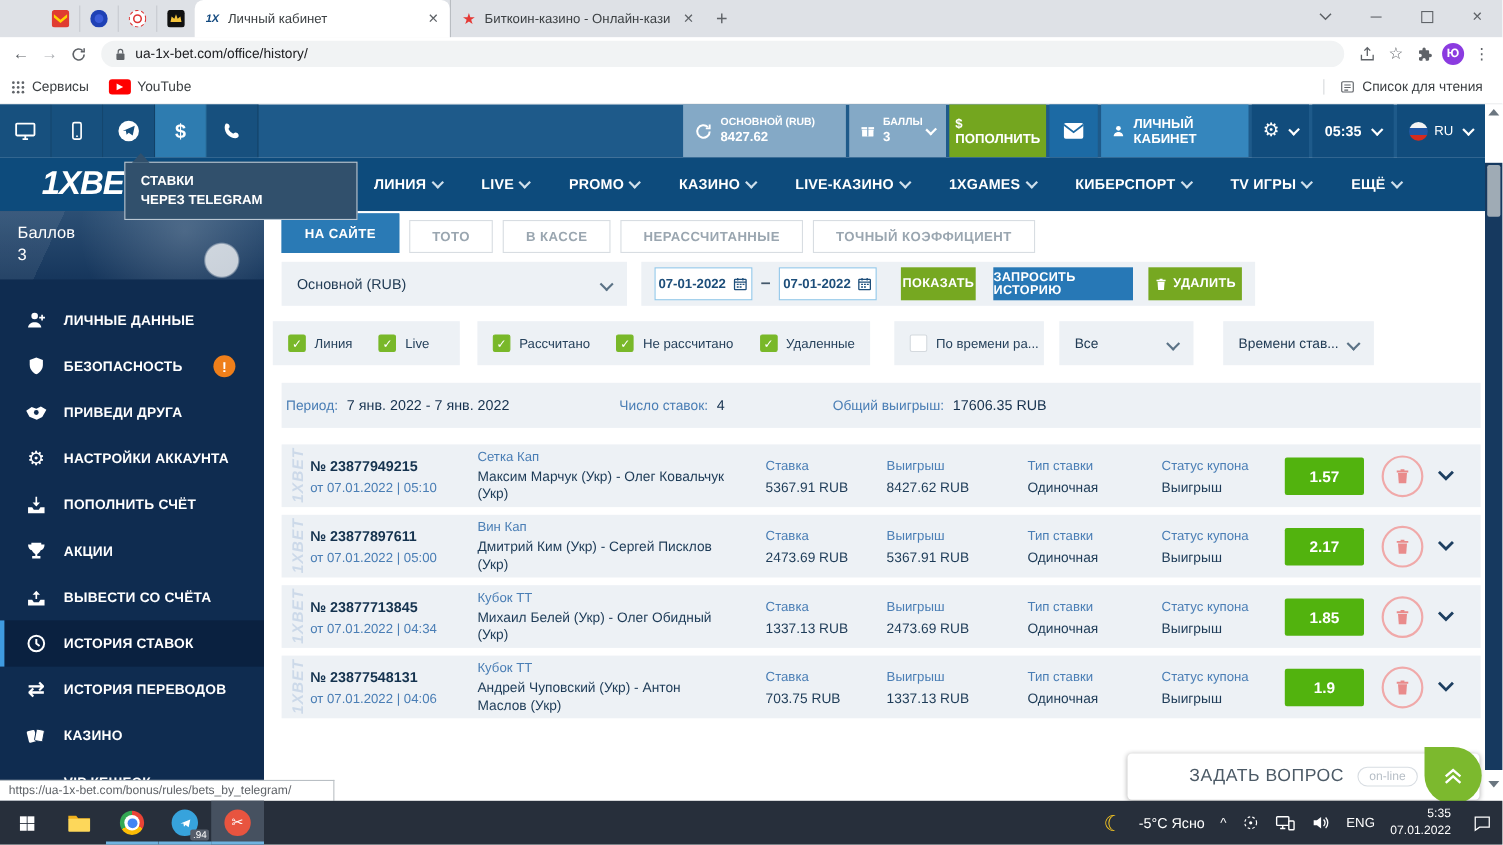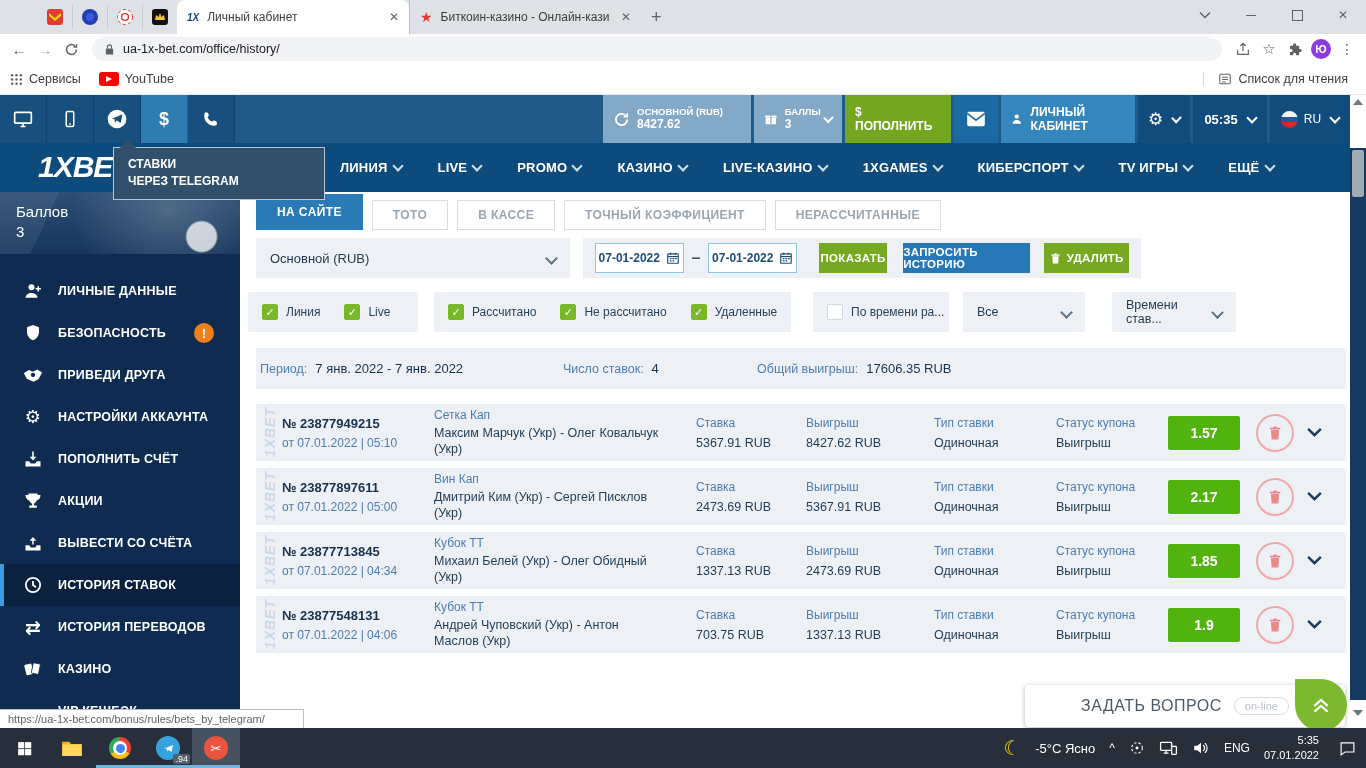--- a/index.html
+++ b/index.html
@@ -100,21 +100,21 @@
   #cb-row{position:absolute;left:0;top:100px;height:40px;display:flex;align-items:center}
   .cbp{height:40px;background:#edf1f5;display:flex;align-items:center;gap:24px;padding:0 14px;box-sizing:border-box}
   #cbg0{margin-left:8px;width:170px}
   #cbg1{margin-left:16px;width:357px}
   #cbg2{margin-left:22px;width:136px;gap:8px}
   .cb{display:flex;align-items:center;gap:8px;font-size:12px;color:#27425c;white-space:nowrap}
   .box{width:16px;height:16px;border-radius:2px;background:#fff;border:1px solid #d4d9de;color:#fff;font-size:11px;display:flex;align-items:center;justify-content:center;box-sizing:border-box}
   .box.on{background:#79b829;border-color:#79b829}
   .ddl{height:40px;background:#edf1f5;display:flex;align-items:center;justify-content:space-between;padding:0 14px;box-sizing:border-box;font-size:12.5px;color:#223c55}
   #dd-all{margin-left:14px;width:122px}
-  #dd-time{margin-left:27px;width:124px}
+  #dd-time{margin-left:27px;width:137px}
 
   #summary{position:absolute;left:16px;top:156px;width:1090px;height:41px;background:#edf1f5;display:flex;align-items:center;box-sizing:border-box;padding-left:4px}
   .sg{display:flex;align-items:center;gap:8px}
   .sg1{width:303px}.sg2{width:194px}
   .slab{font-size:12.5px;color:#4a7eb5}
   .sval{font-size:13px;color:#16324f}
 
   #bet-rows{position:absolute;left:16px;top:212px;width:1090px}
   .bet-row{width:1090px;height:57px;background:#edf1f5;margin-bottom:7px;display:flex;align-items:center;box-sizing:border-box;position:relative}
   .wm{writing-mode:vertical-rl;transform:rotate(180deg);font-style:italic;font-weight:800;font-size:14px;color:#ccd9e9;letter-spacing:1px;margin:0 4px 0 6px}
@@ -329,21 +329,21 @@
         <rect x="3" y="10" width="18" height="11" rx="1"></rect>
         <rect x="2" y="6" width="20" height="3.5"></rect>
         <path d="M11 6h2v15h-2z" fill="#84a9c6"></path>
       </svg>
     <span class="two-line">
       <span class="tl-lab">БАЛЛЫ</span>
       <span class="tl-val">3</span>
     </span>
     <i class="chev"></i>
   </div>
-  <div class="seg green" style="width:106px">
+  <div class="seg green" style="width:88px">
     <span>$ ПОПОЛНИТЬ</span>
   </div>
   <div class="seg mail" style="width:44px">
     <svg width="20" height="16" viewBox="0 0 24 20">
         <rect x="1" y="1" width="22" height="18" rx="2" fill="#fff"></rect>
         <path d="M1 3l11 8.5L23 3" stroke="#1c6aa4" stroke-width="2" fill="none"></path>
       </svg>
   </div>
   <div class="seg cab" style="width:134px">
     <svg width="14" height="14" viewBox="0 0 24 24" fill="#fff">
@@ -520,22 +520,22 @@
 
    </div>
     </div>
 </div>
 
 <div id="main">
   <div id="page-tabs">
       <div class="ptab active">НА САЙТЕ</div>
       <div class="ptab">ТОТО</div>
       <div class="ptab">В КАССЕ</div>
+      <div class="ptab">НЕРАССЧИТАННЫЕ</div>
       <div class="ptab">ТОЧНЫЙ КОЭФФИЦИЕНТ</div>
-      <div class="ptab">НЕРАССЧИТАННЫЕ</div>
     </div>
 
   <div id="filter-row">
     <div class="panelA">
       <span>Основной (RUB)</span>
       <i class="dchev"></i>
     </div>
     <div class="panelB">
       <div class="date">
         <span>07-01-2022</span>

